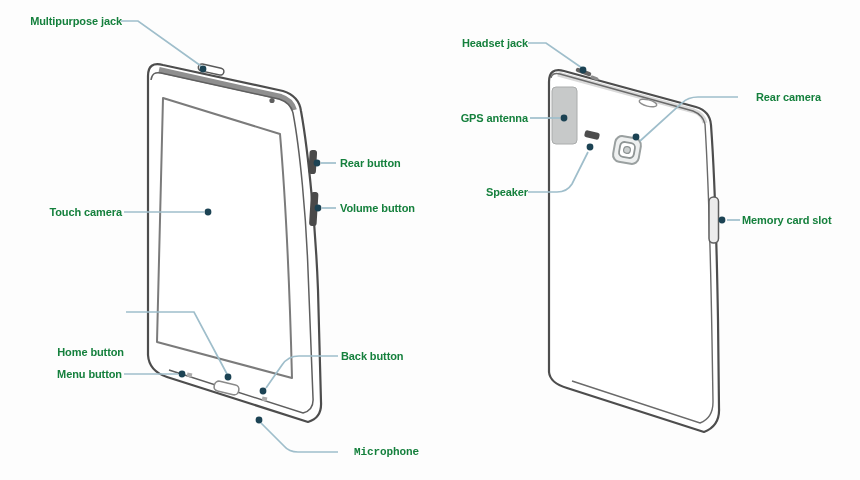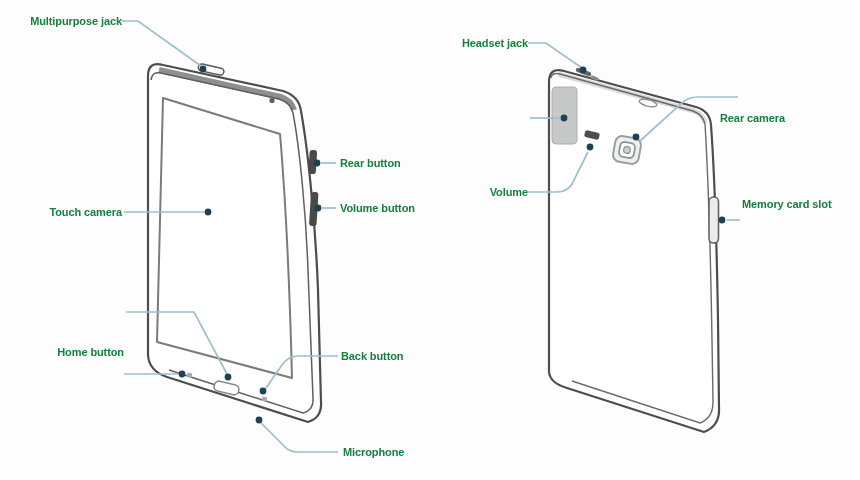--- a/index.html
+++ b/index.html
@@ -23,26 +23,26 @@
     height:18px;
   }
   .lbl.r{text-align:right;}
   #lbl-multipurpose-jack{left:6px;  top:12px;  width:116px;}
   #lbl-touch-screen     {left:6px;  top:203px; width:116px;}
   #lbl-home-button      {left:6px;  top:303px; width:118px;margin-top:40px;}
   #lbl-menu-button      {left:6px;  top:365px; width:116px;}
   #lbl-power-button     {left:340px;top:154px;}
   #lbl-volume-button    {left:340px;top:199px;}
   #lbl-back-button      {left:341px;top:347px;}
-  #lbl-microphone       {left:343px;top:443px;}
+  #lbl-microphone       {left:354px;top:443px;font-family:Liberation Mono, monospace;}
   #lbl-headset-jack     {left:400px;top:34px;  width:128px;}
   #lbl-gps-antenna      {left:400px;top:109px; width:128px;}
   #lbl-speaker          {left:400px;top:183px; width:128px;}
-  #lbl-rear-camera      {left:720px;top:88px;margin-top:21px;}
-  #lbl-memory-card-slot {left:742px;top:195px;text-align:right;}
+  #lbl-rear-camera      {left:756px;top:88px;}
+  #lbl-memory-card-slot {left:742px;top:211px;text-align:right;}
 </style>
 </head>
 <body>
 
 <div id="stage">
 
   <svg width="860" height="480" viewBox="0 0 860 480">
 
     <g>
 
@@ -127,21 +127,23 @@
       <circle cx="564" cy="118" r="3.4"></circle>
       <circle cx="590" cy="147" r="3.4"></circle>
       <circle cx="636" cy="137" r="3.4"></circle>
       <circle cx="722" cy="220" r="3.4"></circle>
     </g>
   </svg>
 
   <div class="lbl r" id="lbl-multipurpose-jack">Multipurpose jack</div>
   <div class="lbl r" id="lbl-touch-screen">Touch camera</div>
   <div class="lbl r" id="lbl-home-button">Home button</div>
+  <div class="lbl r" id="lbl-menu-button">Menu button</div>
   <div class="lbl" id="lbl-back-button">Back button</div>
   <div class="lbl" id="lbl-microphone">Microphone</div>
   <div class="lbl" id="lbl-power-button">Rear button</div>
   <div class="lbl" id="lbl-volume-button">Volume button</div>
   <div class="lbl r" id="lbl-headset-jack">Headset jack</div>
-  <div class="lbl r" id="lbl-speaker">Volume</div>
+  <div class="lbl r" id="lbl-gps-antenna">GPS antenna</div>
+  <div class="lbl r" id="lbl-speaker">Speaker</div>
   <div class="lbl" id="lbl-rear-camera">Rear camera</div>
   <div class="lbl" id="lbl-memory-card-slot">Memory card slot</div>
 </div>
 
 </body></html>

